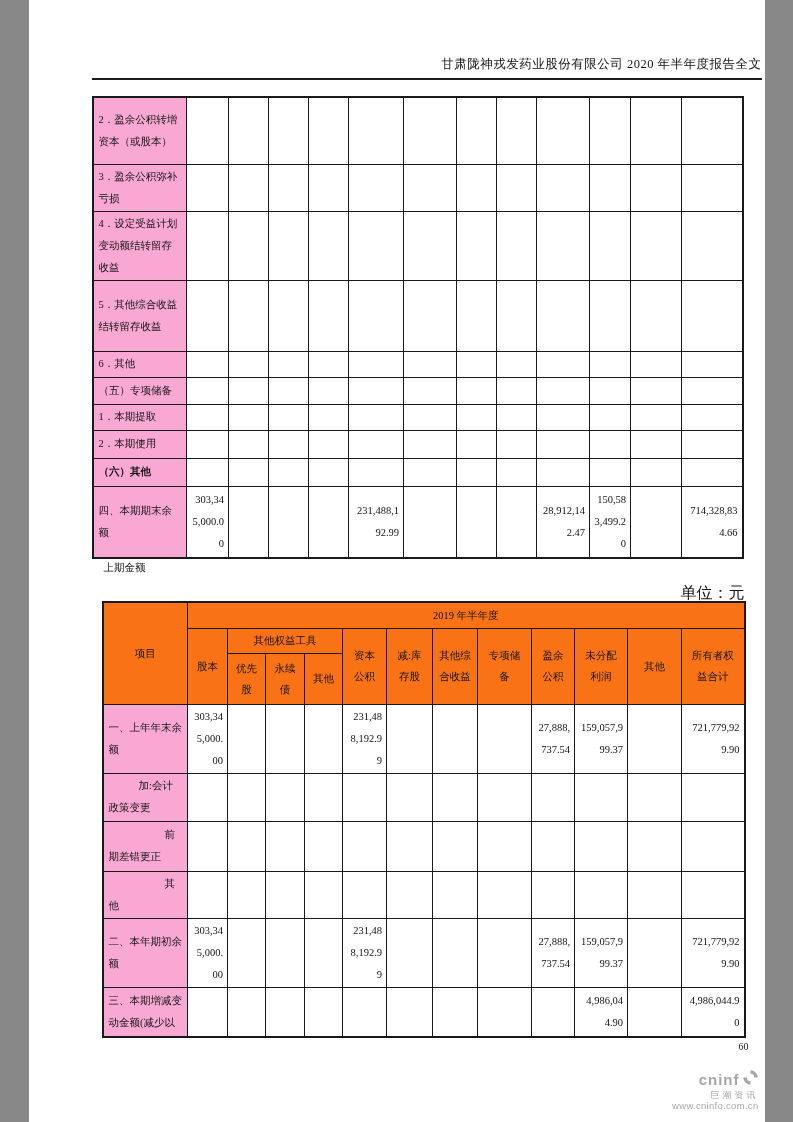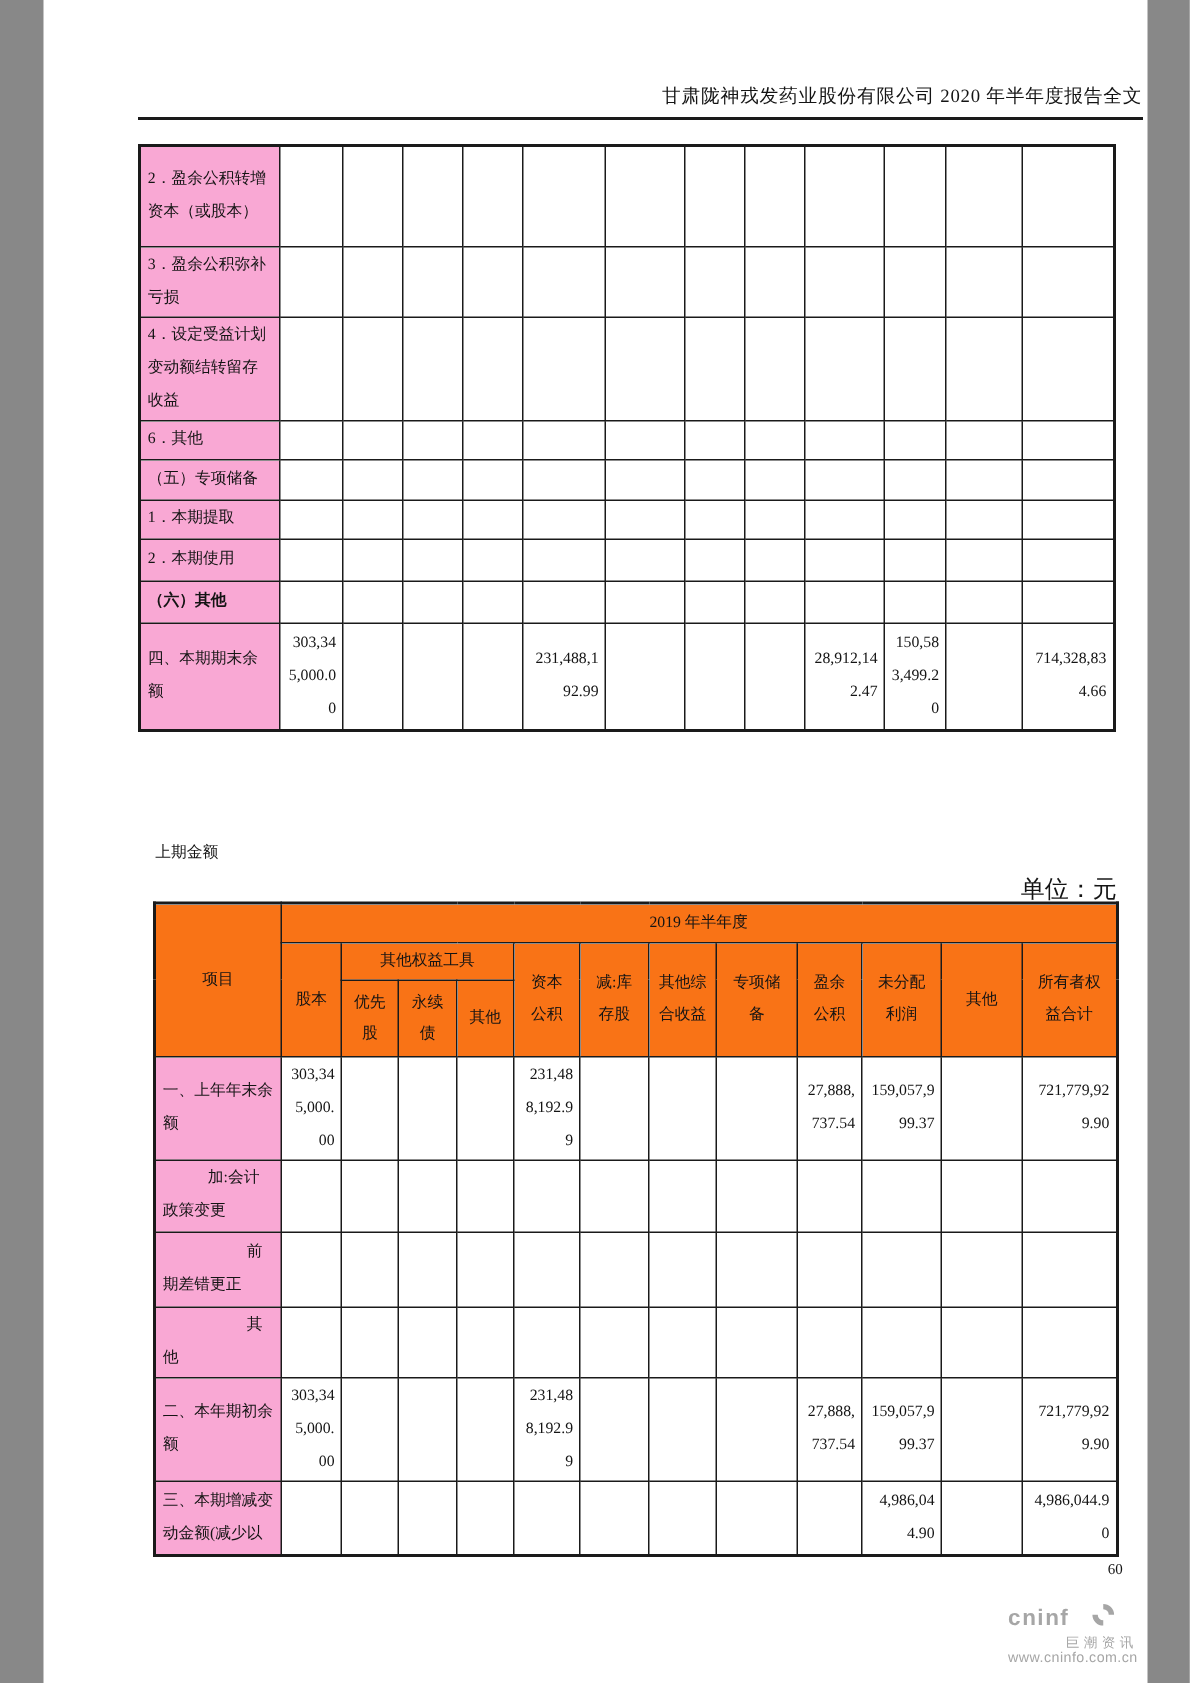--- a/index.html
+++ b/index.html
@@ -34,21 +34,21 @@
   }
   .ind1 { text-indent:30px; }
   .ind2 { text-indent:56px; }
 
   .section-label { position:absolute; left:75px; top:561px; font-size:10.5px; }
   .unit-label  { position:absolute; left:63px; top:583px; width:653px; text-align:right; font-size:16px; }
   .page-number { position:absolute; left:63px; top:1041px; width:657px; text-align:right; font-size:10px; }
 
   .logo { position:absolute; right:6px; bottom:10px; text-align:right;
           color:#a6a6a6; font-family:"Liberation Sans","DejaVu Sans",sans-serif; }
-  .logo-row { display:flex; align-items:center; gap:14px; }
+  .logo-row { display:flex; align-items:center; justify-content:flex-end; gap:2px; }
   .logo-brand { font-size:15px; font-weight:bold; letter-spacing:1px; line-height:14px; }
   .logo-cn { font-size:9px; letter-spacing:3px; margin-right:0; line-height:10px; }
   .logo-url { font-size:9.5px; letter-spacing:0.3px; line-height:12px; }
 </style>
 </head>
 <body>
 
 <div class="page">
 
   <div class="doc-header">甘肃陇神戎发药业股份有限公司 2020 年半年度报告全文</div>
@@ -96,20 +96,35 @@
           <td class="num"></td>
           <td class="num"></td>
           <td class="num"></td>
           <td class="num"></td>
           <td class="num"></td>
           <td class="num"></td>
           <td class="num"></td>
         </tr>
         <tr style="height: 68px; padding-left: 39px;">
           <td class="lbl">4．设定受益计划变动额结转留存收益</td>
+          <td class="num"></td>
+          <td class="num"></td>
+          <td class="num"></td>
+          <td class="num"></td>
+          <td class="num"></td>
+          <td class="num"></td>
+          <td class="num"></td>
+          <td class="num"></td>
+          <td class="num"></td>
+          <td class="num"></td>
+          <td class="num"></td>
+          <td class="num"></td>
+        </tr>
+        <tr style="height: 71px;">
+          <td class="lbl">5．其他综合收益结转留存收益</td>
           <td class="num"></td>
           <td class="num"></td>
           <td class="num"></td>
           <td class="num"></td>
           <td class="num"></td>
           <td class="num"></td>
           <td class="num"></td>
           <td class="num"></td>
           <td class="num"></td>
           <td class="num"></td>

